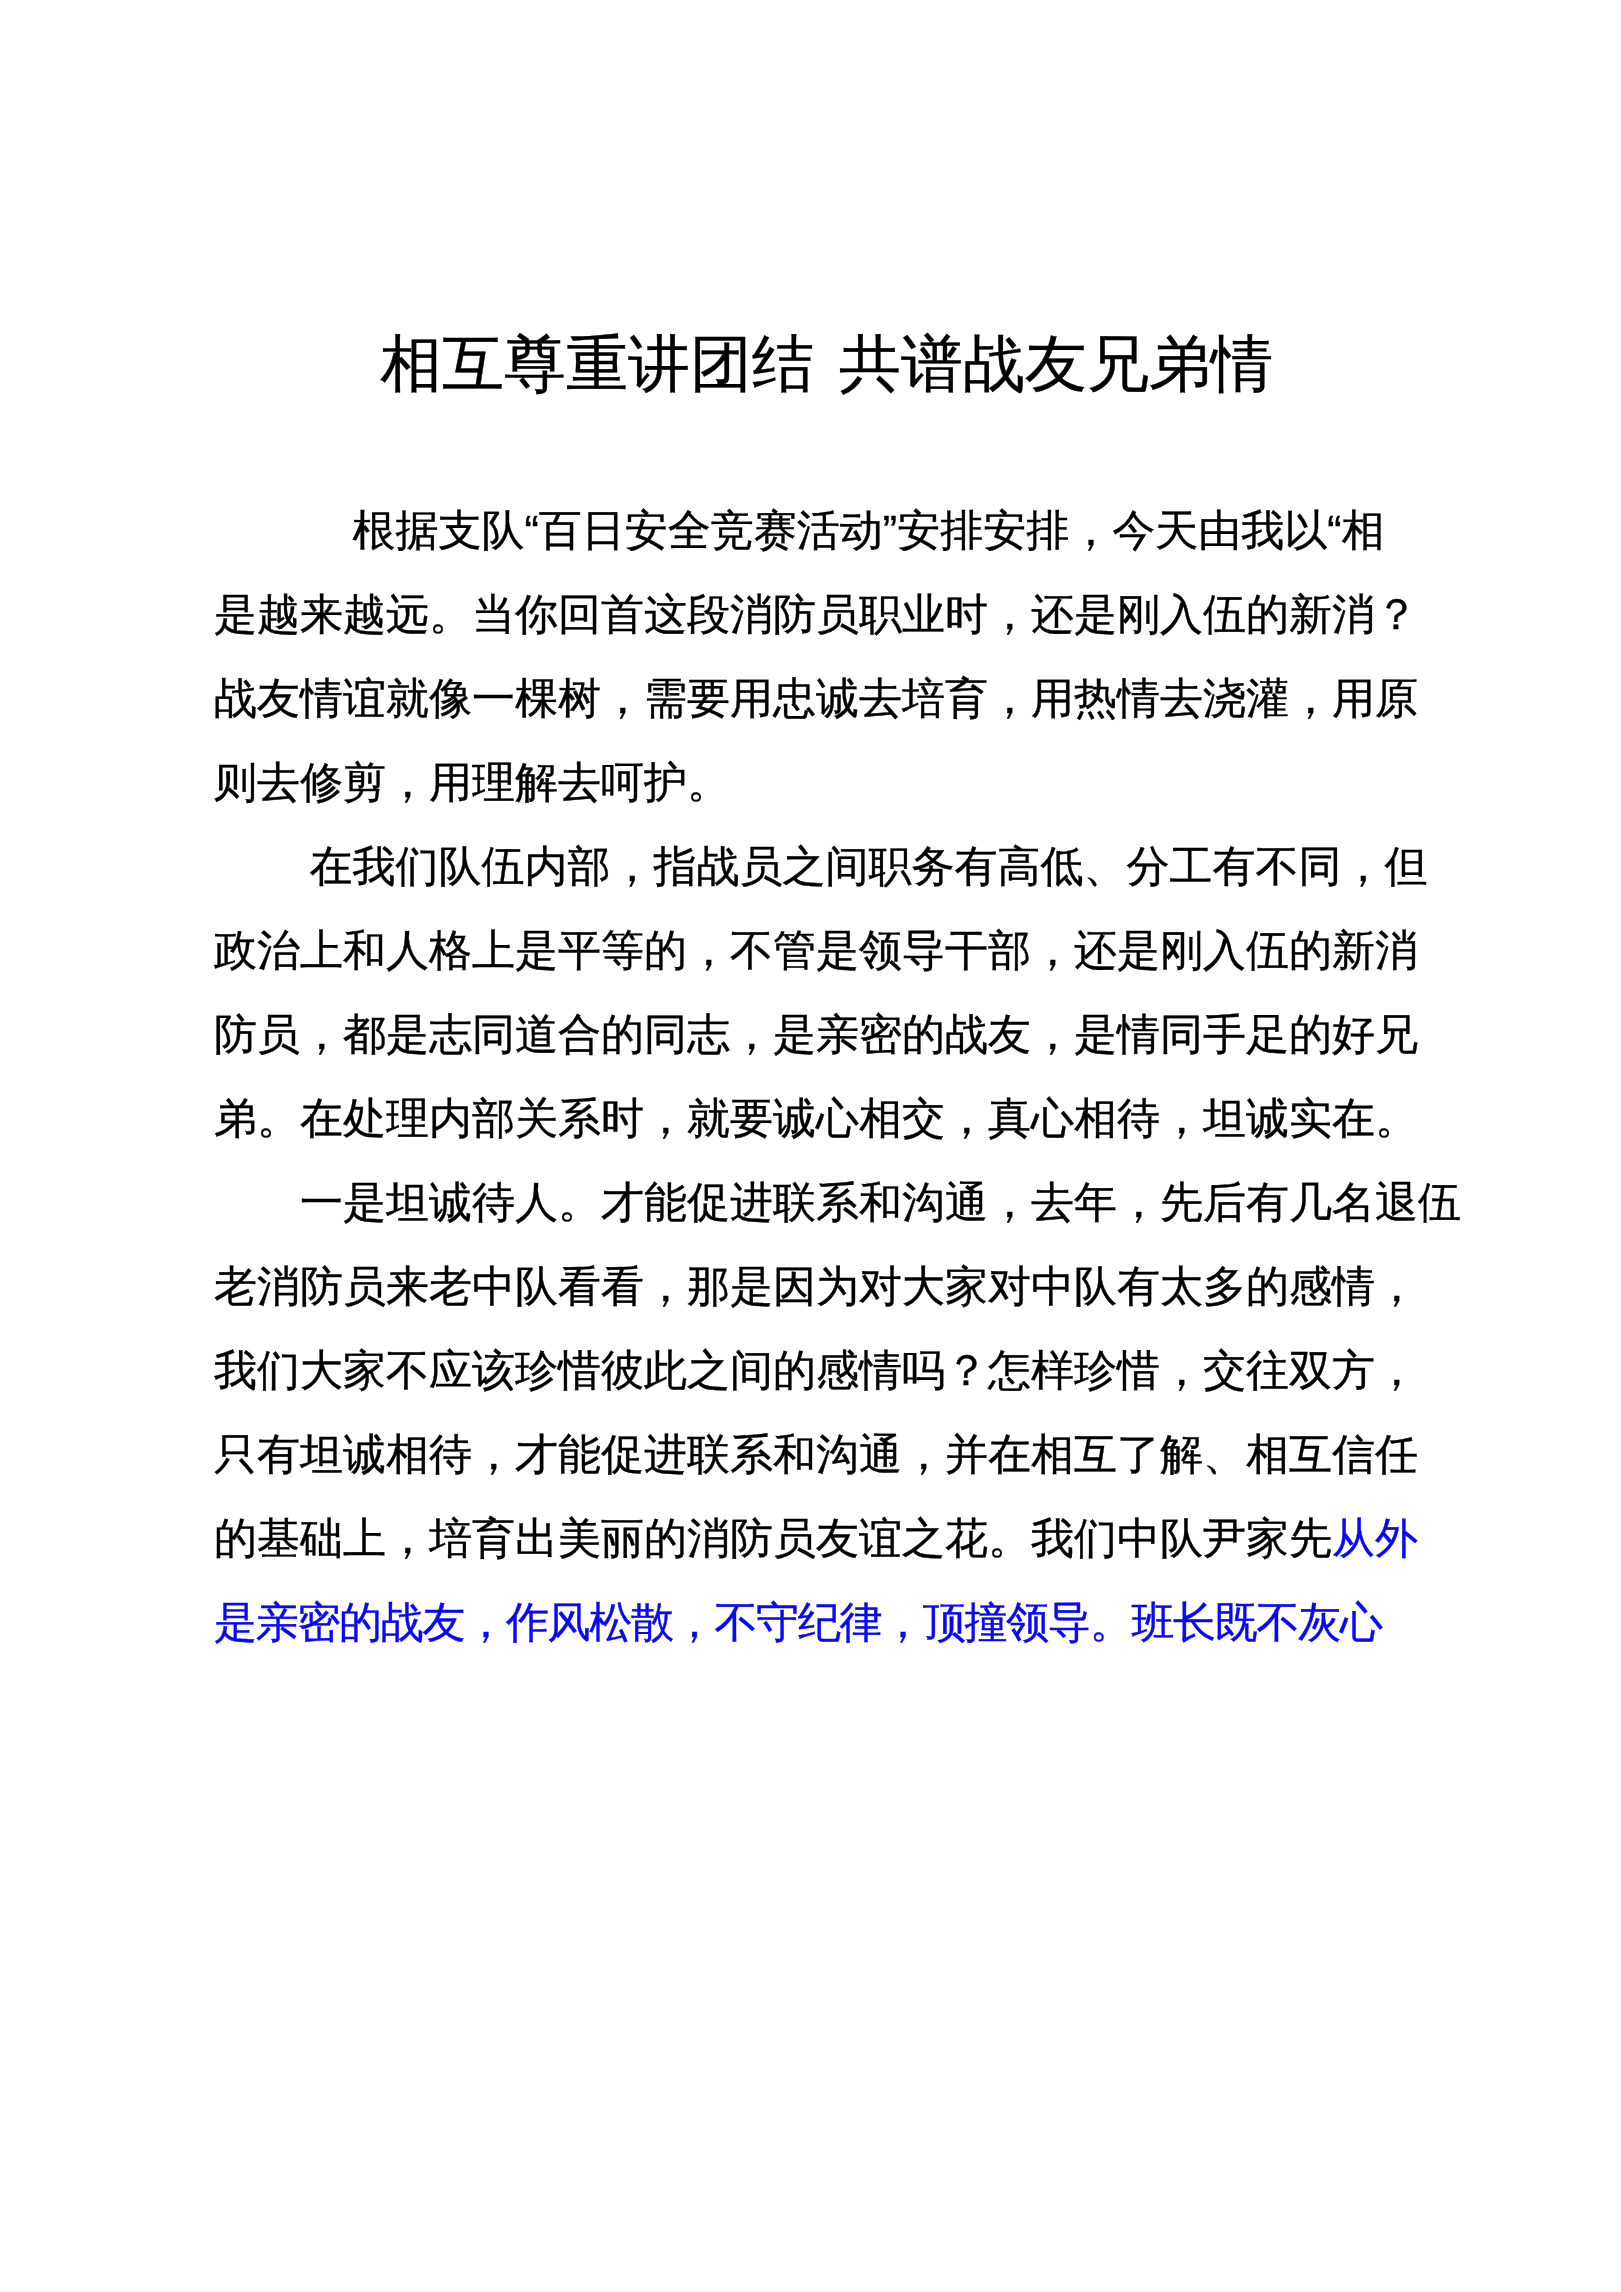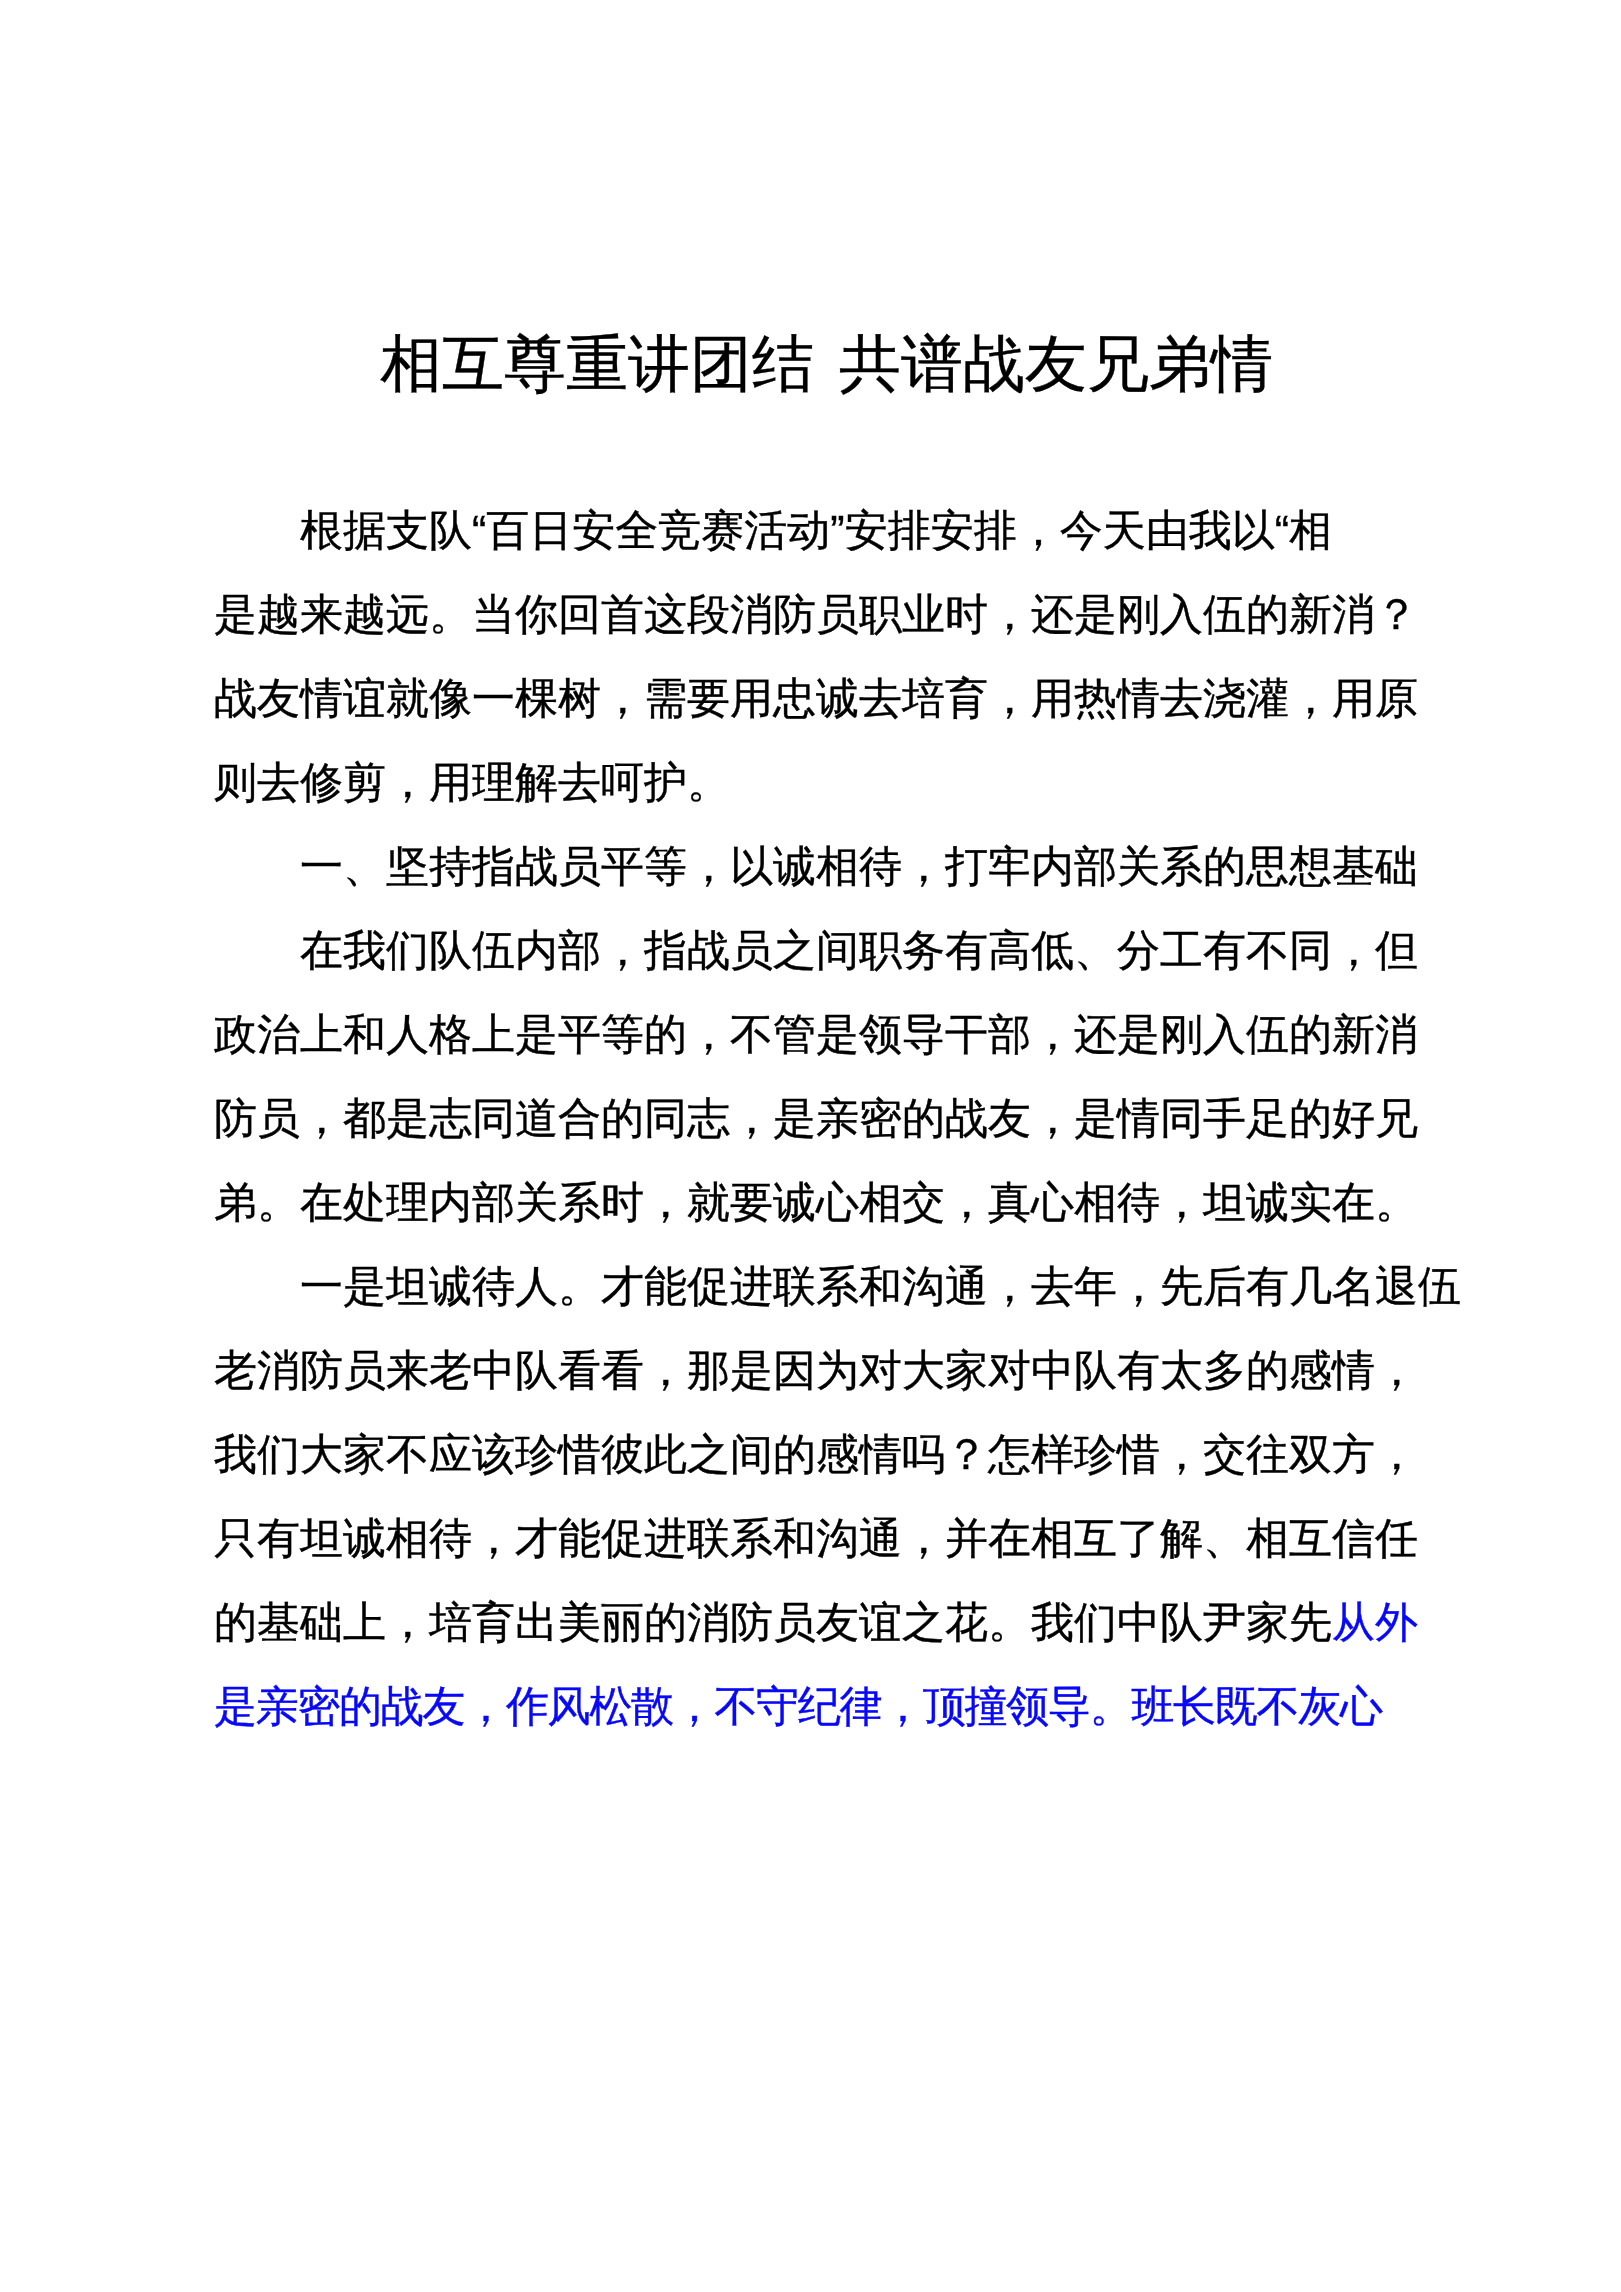--- a/index.html
+++ b/index.html
@@ -41,41 +41,41 @@
   .line {
     height: 84px;
     line-height: 84px;
     font-size: 43px;
     color: var(--text-color, #000000);
     white-space: nowrap;
     -webkit-text-stroke: 0.4px;
   }
   .line.indent {
     text-indent: 2em;
+    text-align: center;
   }
   .hl {
     color: var(--highlight-color, #0808f8);
   }
   .tight {
     letter-spacing: -1.3px;
   }
 </style>
 </head>
 <body>
 
 <div class="page">
 
   <h1 class="title">相互尊重讲团结 共谱战友兄弟情</h1>
 
   <div class="content">
     <div class="line indent">根据支队“百日安全竞赛活动”安排安排，今天由我以“相</div>
     <div class="line">是越来越远。当你回首这段消防员职业时，还是刚入伍的新消？</div>
     <div class="line">战友情谊就像一棵树，需要用忠诚去培育，用热情去浇灌，用原</div>
     <div class="line">则去修剪，用理解去呵护。</div>
-    <div class="line indent">一、坚持指战员平等，以诚相待，打牢内部关系的思想基础</div>
     <div class="line indent">在我们队伍内部，指战员之间职务有高低、分工有不同，但</div>
     <div class="line">政治上和人格上是平等的，不管是领导干部，还是刚入伍的新消</div>
     <div class="line">防员，都是志同道合的同志，是亲密的战友，是情同手足的好兄</div>
     <div class="line">弟。在处理内部关系时，就要诚心相交，真心相待，坦诚实在。</div>
     <div class="line indent">一是坦诚待人。才能促进联系和沟通，去年，先后有几名退伍</div>
     <div class="line">老消防员来老中队看看，那是因为对大家对中队有太多的感情，</div>
     <div class="line">我们大家不应该珍惜彼此之间的感情吗？怎样珍惜，交往双方，</div>
     <div class="line">只有坦诚相待，才能促进联系和沟通，并在相互了解、相互信任</div>
     <div class="line">
       <span>的基础上，培育出美丽的消防员友谊之花。我们中队尹家先</span><span class="hl">从外</span>

